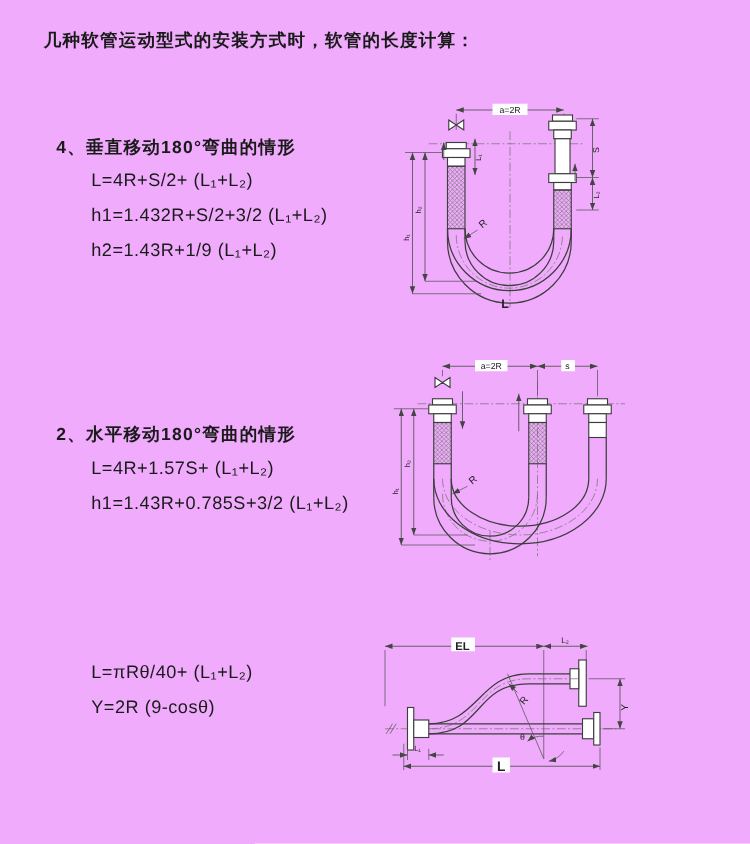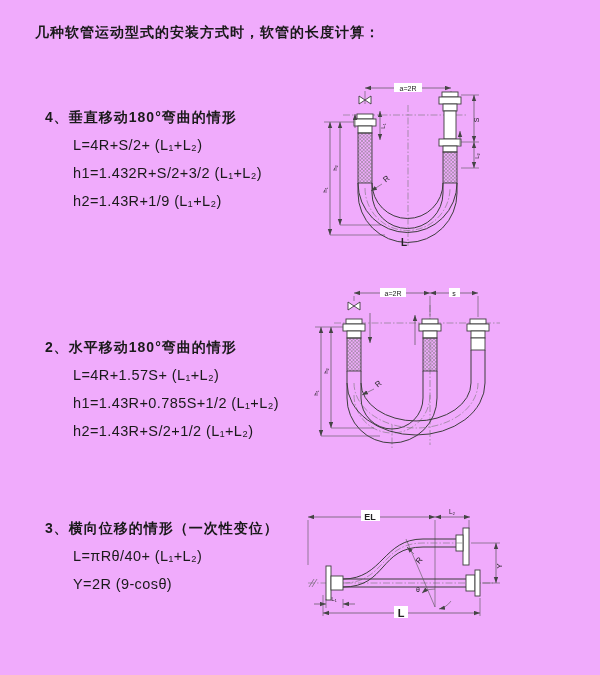--- a/index.html
+++ b/index.html
@@ -119,22 +119,21 @@
 
     <line class="thin" x1="69" y1="106" x2="58" y2="113" marker-end="url(#arr)"></line>
     <text class="t8" transform="translate(75,103) rotate(-40)" text-anchor="middle">R</text>
 
     <text class="t10" x="91" y="168" text-anchor="middle" font-weight="bold">L</text>
   </svg>
 
   <div class="sec" id="sec2">
     <div class="sec-heading">2、水平移动180°弯曲的情形</div>
     <div class="formula">L=4R+1.57S+ (L₁+L₂)</div>
-    <div class="formula">h1=1.43R+0.785S+1/2 (L₁+L₂)</div>
-    <div class="formula">h2=1.43R+S/2+1/2 (L₁+L₂)</div>
+    <div class="formula">h1=1.43R+0.785S+3/2 (L₁+L₂)</div>
   </div>
 
   <svg class="diag" id="diag2" viewBox="0 0 280 170">
 
     <line class="cl" x1="26" y1="40" x2="192" y2="40"></line>
     <line class="cl" x1="122" y1="22" x2="122" y2="162"></line>
     <line class="cl" x1="84" y1="142" x2="84" y2="166"></line>
 
     <line class="thin" x1="46" y1="13" x2="46" y2="18"></line>
     <line class="thin" x1="122" y1="13" x2="122" y2="34"></line>
@@ -194,21 +193,20 @@
     <text class="t6" transform="translate(20,88) rotate(-90)" text-anchor="middle">h₂</text>
 
     <line class="dl" x1="62" y1="30" x2="62" y2="60" marker-end="url(#arr)"></line>
     <line class="dl" x1="107" y1="62" x2="107" y2="32" marker-end="url(#arr)"></line>
 
     <line class="thin" x1="66" y1="106" x2="54" y2="112" marker-end="url(#arr)"></line>
     <text class="t8" transform="translate(72,103) rotate(-40)" text-anchor="middle">R</text>
   </svg>
 
   <div class="sec" id="sec3">
-    <div class="sec-heading">3、横向位移的情形（一次性变位）</div>
     <div class="formula">L=πRθ/40+ (L₁+L₂)</div>
     <div class="formula">Y=2R (9-cosθ)</div>
   </div>
 
   <svg class="diag" id="diag3" viewBox="0 0 295 145">
 
     <line class="cl" x1="10" y1="80" x2="195" y2="80"></line>
     <line class="thin" x1="11" y1="84" x2="16" y2="76"></line>
     <line class="thin" x1="14" y1="84" x2="19" y2="76"></line>
 

